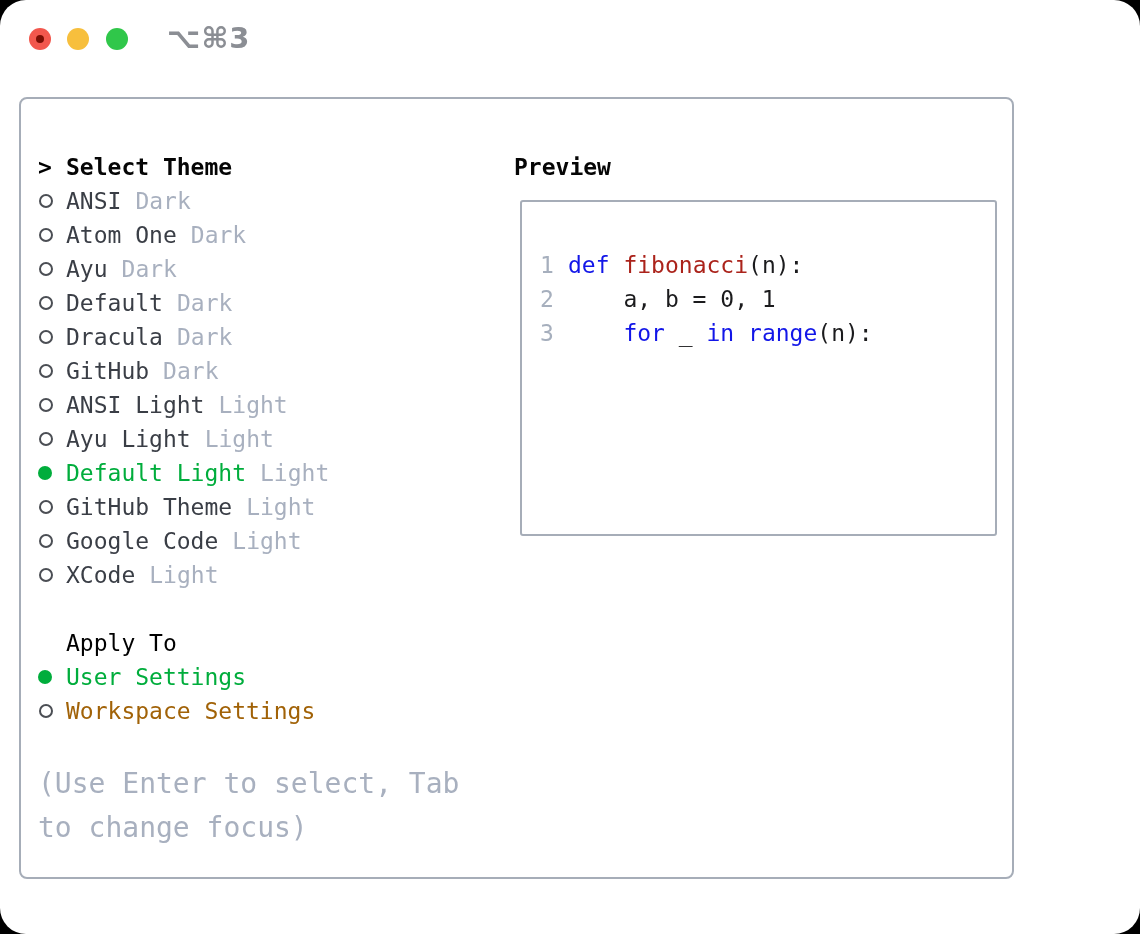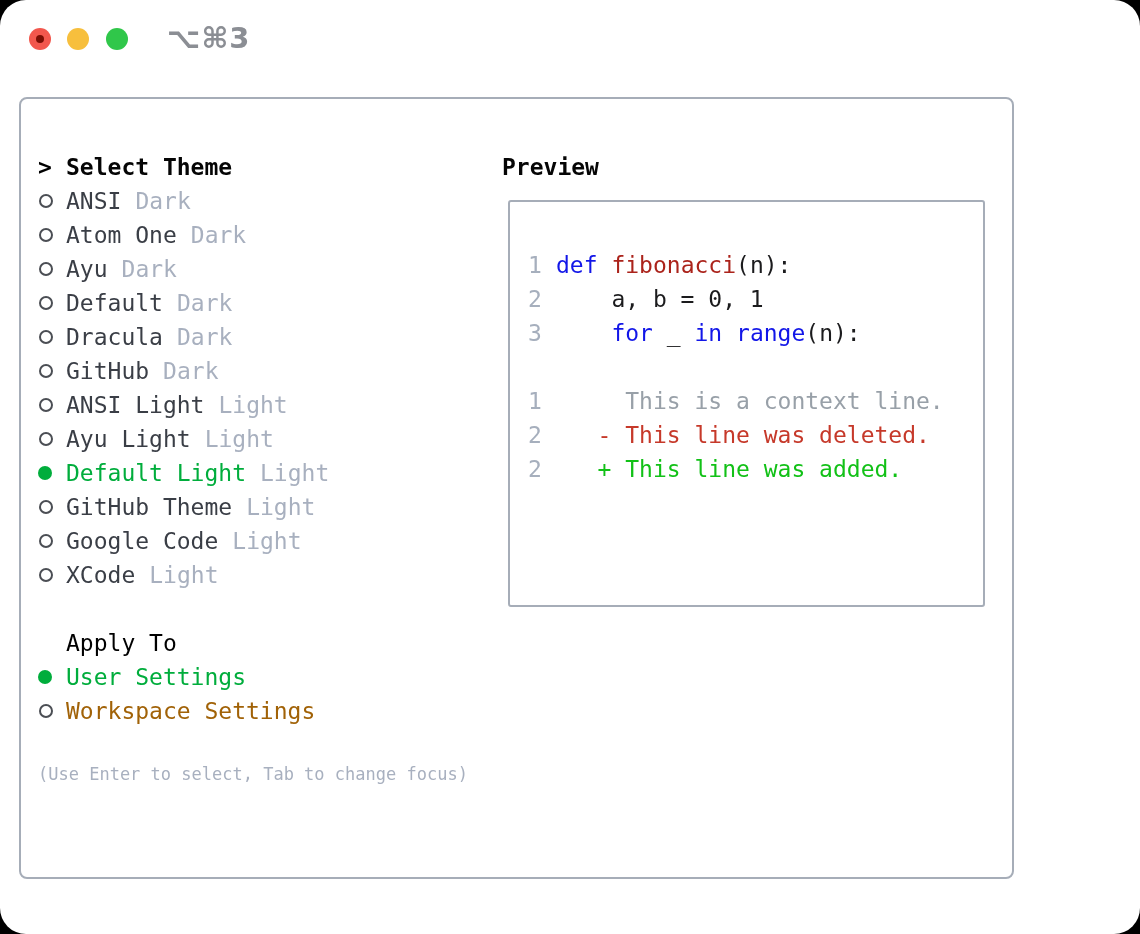--- a/index.html
+++ b/index.html
@@ -35,25 +35,25 @@
   .section-title{font-weight:bold;color:#050505;}
   .section-title.apply{font-weight:normal;color:#000000;}
   .circle{position:absolute;left:1px;top:10px;width:10px;height:10px;
     border:2px solid #4b4e54;border-radius:50%;}
   .circle.filled{width:14px;height:14px;border:none;background:var(--accent-green);top:10px;left:0;}
   .t-name{color:#3a3e46;}
   .t-variant{color:var(--muted-gray);margin-left:14px;}
   .option.selected .t-name{color:var(--accent-green);}
   .opt-label{color:#a16207;}
   .option.selected .opt-label{color:var(--accent-green);text-align:right;}
-  .hint{width:430px;color:var(--muted-gray);line-height:24px;font-size:17px;}
+  .hint{width:430px;color:var(--muted-gray);line-height:44px;font-size:28px;}
   
-  .preview-col{position:absolute;left:481px;top:51px;font-size:23px;}
+  .preview-col{position:absolute;left:493px;top:51px;font-size:23px;}
   .preview-box{
-    margin-top:16px;margin-left:6px;width:477px;height:407px;
+    margin-top:16px;margin-left:6px;width:477px;height:336px;
     border:2px solid var(--border-gray);border-radius:3px;box-sizing:border-box;
     padding:46px 0 0 18px;overflow:hidden;background:#fff;
   }
   .pl{height:34px;line-height:34px;white-space:pre;font-size:23px;}
   .ln{display:inline-block;width:28px;color:var(--line-number-gray);}
   .kw{color:var(--keyword-blue);}
   .fn{color:var(--function-red);}
   .pl-t{color:#1b1b1d;}
   .ctx{color:var(--context-gray);}
   .del{color:var(--diff-deleted-red);}
@@ -116,22 +116,17 @@
       <div class="row">
         <span class="section-title">Preview</span>
       </div>
       <div class="preview-box">
         <div id="code-lines">
             <div class="pl"><span class="ln">1</span><span class="kw">def</span><span class="pl-t"> </span><span class="fn">fibonacci</span><span class="pl-t">(n):</span></div>
             <div class="pl"><span class="ln">2</span><span class="pl-t">    a, b = 0, 1</span></div>
             <div class="pl"><span class="ln">3</span><span class="pl-t">    </span><span class="kw">for</span><span class="pl-t"> _ </span><span class="kw">in</span><span class="pl-t"> </span><span class="kw">range</span><span class="pl-t">(n):</span></div>
           </div>
         <div class="pl"></div>
-        <div id="diff-lines">
-            <div class="pl"><span class="ln">1</span><span class="ctx">     This is a context line.</span></div>
-            <div class="pl"><span class="ln">2</span><span class="del">   - This line was deleted.</span></div>
-            <div class="pl"><span class="ln">2</span><span class="add">   + This line was added.</span></div>
-          </div>
       </div>
     </div>
 
   </div>
 </div>
 
 </body></html>

